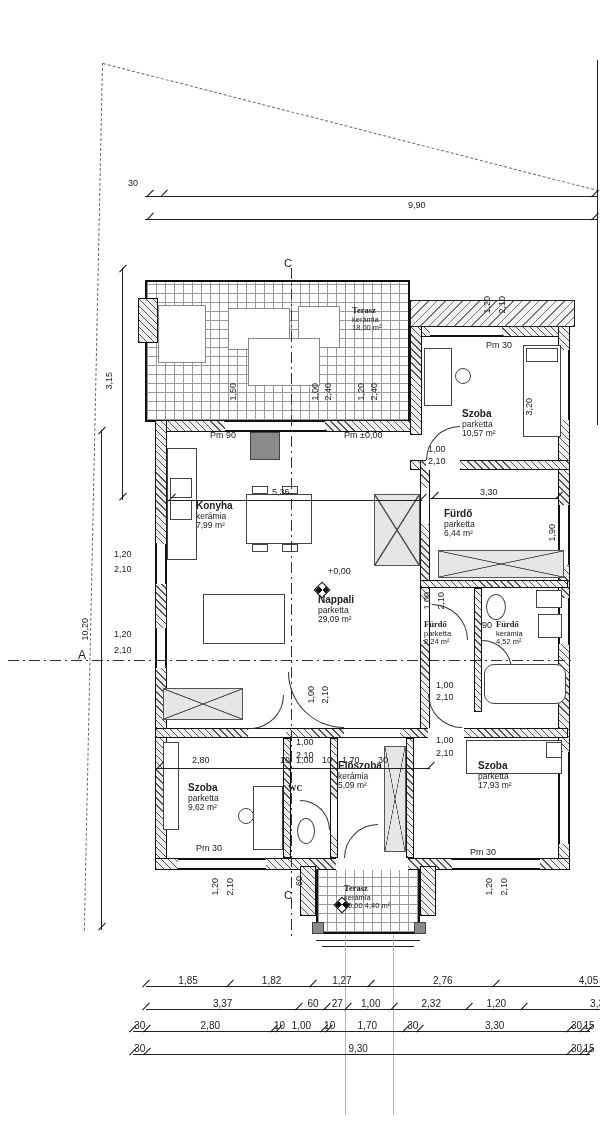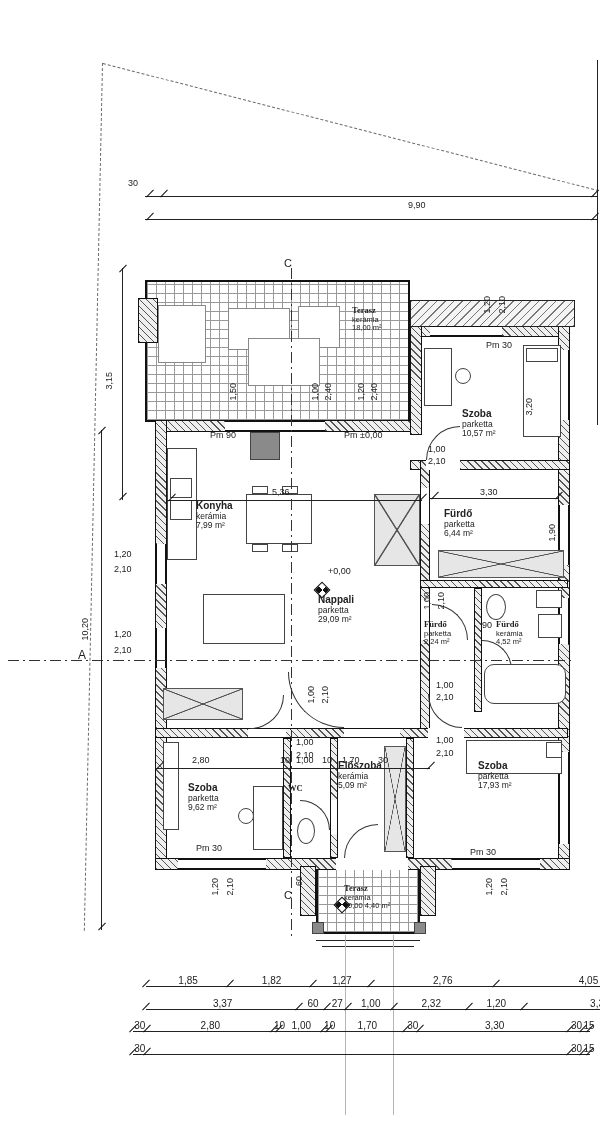--- a/index.html
+++ b/index.html
@@ -337,20 +337,21 @@
         <span class="seglab" style="left: 436.8px; width: 13.65px;">30</span>
         <span class="tick" style="left: 445.45px; top: -3px;"></span>
         <span class="seglab" style="left: 450.45px; width: 6.825px;">15</span>
         <span class="tick" style="left: 452.275px; top: -3px;"></span>
       </div>
       <div class="" style="left: 133px; top: 1054px; position: absolute; width: 457.275px; height: 14px;">
         <div class="hline" style="left: 0px; top: 0px; width: 457.275px;"></div>
         <span class="tick" style="left: -5px; top: -3px;"></span>
         <span class="seglab" style="left: 0px; width: 13.65px;">30</span>
         <span class="tick" style="left: 8.65px; top: -3px;"></span>
+        <span class="seglab" style="left: 13.65px; width: 423.15px;">9,30</span>
         <span class="tick" style="left: 431.8px; top: -3px;"></span>
         <span class="seglab" style="left: 436.8px; width: 13.65px;">30</span>
         <span class="tick" style="left: 445.45px; top: -3px;"></span>
         <span class="seglab" style="left: 450.45px; width: 6.825px;">15</span>
         <span class="tick" style="left: 452.275px; top: -3px;"></span>
       </div>
     </div>
 </div>
 
 </body></html>

